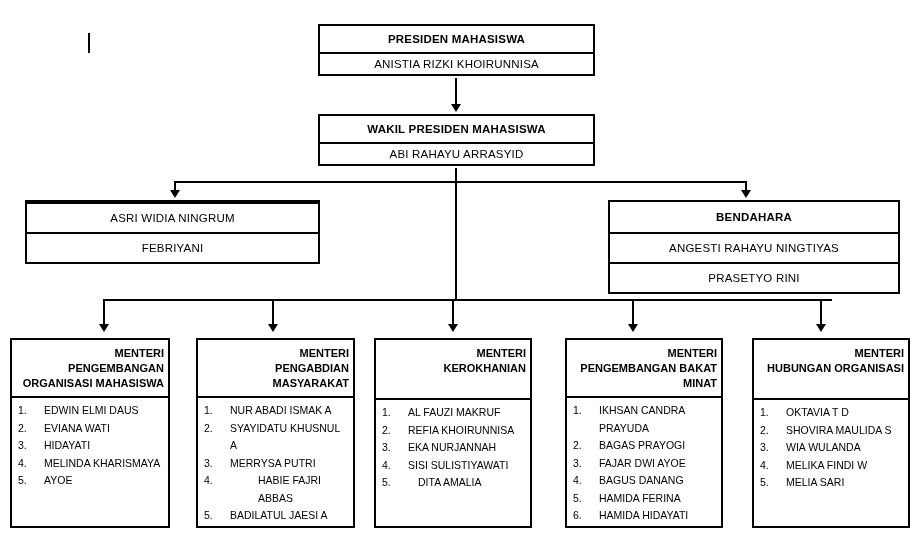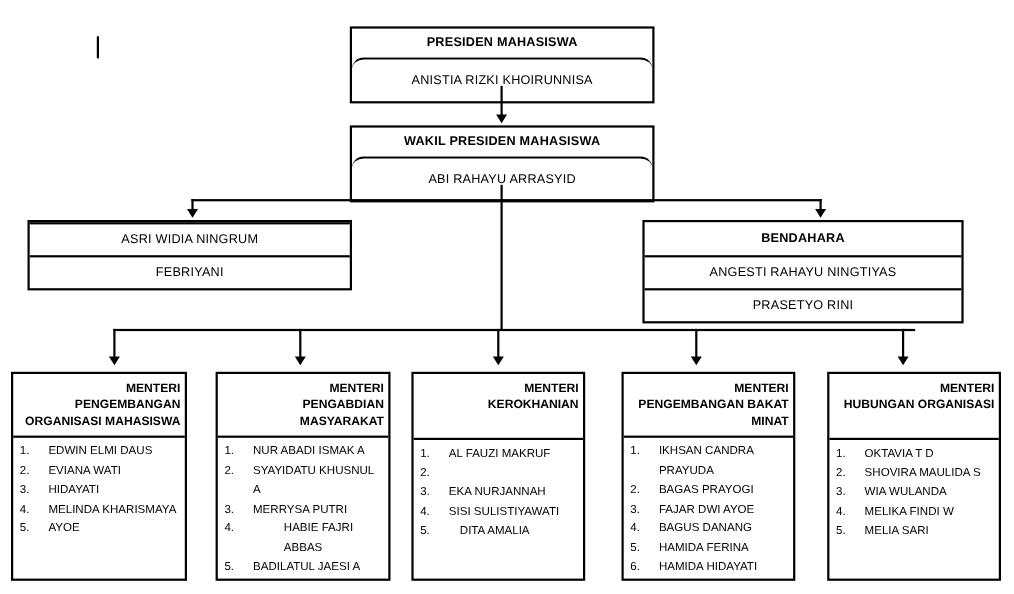--- a/index.html
+++ b/index.html
@@ -44,21 +44,21 @@
     font-weight: normal;
     font-size: 11.5px;
     letter-spacing: 0.2px;
   }
   .divider {
     border-top: 2px solid #000000;
   }
 
   
   .tier-top .node-row.title { height: 26px; }
-  .tier-top .node-row.name  { height: 40px; border-radius: 11px; }
+  .tier-top .node-row.name  { height: 22px; }
 
   
   .tier-mid .node-row { height: 30px; }
 
   
   .ministry .head {
     box-sizing: border-box;
     text-align: right;
     font-weight: bold;
     font-size: 11px;
@@ -135,21 +135,21 @@
   <div class="line-v" style="left:745px; top:181px; height:12px;"></div>
   <div class="arrow" style="left:741px; top:190px;"></div>
 
   <div class="line-v" style="left:455px; top:181px; height:119px;"></div>
 
   <div class="node tier-mid" style="left:25px; top:200px; width:295px;">
     <div class="node-row name divider">ASRI WIDIA NINGRUM</div>
     <div class="node-row name divider">FEBRIYANI</div>
   </div>
 
-  <div class="node tier-mid" style="left:584px; top:200px; width:292px;">
+  <div class="node tier-mid" style="left:608px; top:200px; width:292px;">
     <div class="node-row title">BENDAHARA</div>
     <div class="node-row name divider">ANGESTI RAHAYU NINGTIYAS</div>
     <div class="node-row name divider">PRASETYO RINI</div>
   </div>
 
   <div class="line-h" style="left:103px; top:299px; width:729px;"></div>
 
   <div class="line-v" style="left:103px; top:299px; height:27px;"></div>
   <div class="arrow" style="left:99px; top:324px;"></div>
 
@@ -224,20 +224,21 @@
   <div class="node ministry" style="left:374px; top:338px; width:158px; height:190px;">
     <div class="head" style="padding-bottom: 22px; white-space: pre-line;">MENTERI
 KEROKHANIAN</div>
     <div class="members">
       <div class="member">
         <span class="num">1.</span>
         <span class="who" style="white-space: pre-line;">AL FAUZI MAKRUF</span>
       </div>
       <div class="member">
         <span class="num">2.</span>
+        <span class="who" style="white-space: pre-line;">REFIA KHOIRUNNISA</span>
       </div>
       <div class="member">
         <span class="num">3.</span>
         <span class="who" style="white-space: pre-line;">EKA NURJANNAH</span>
       </div>
       <div class="member">
         <span class="num">4.</span>
         <span class="who" style="white-space: pre-line;">SISI SULISTIYAWATI</span>
       </div>
       <div class="member">

